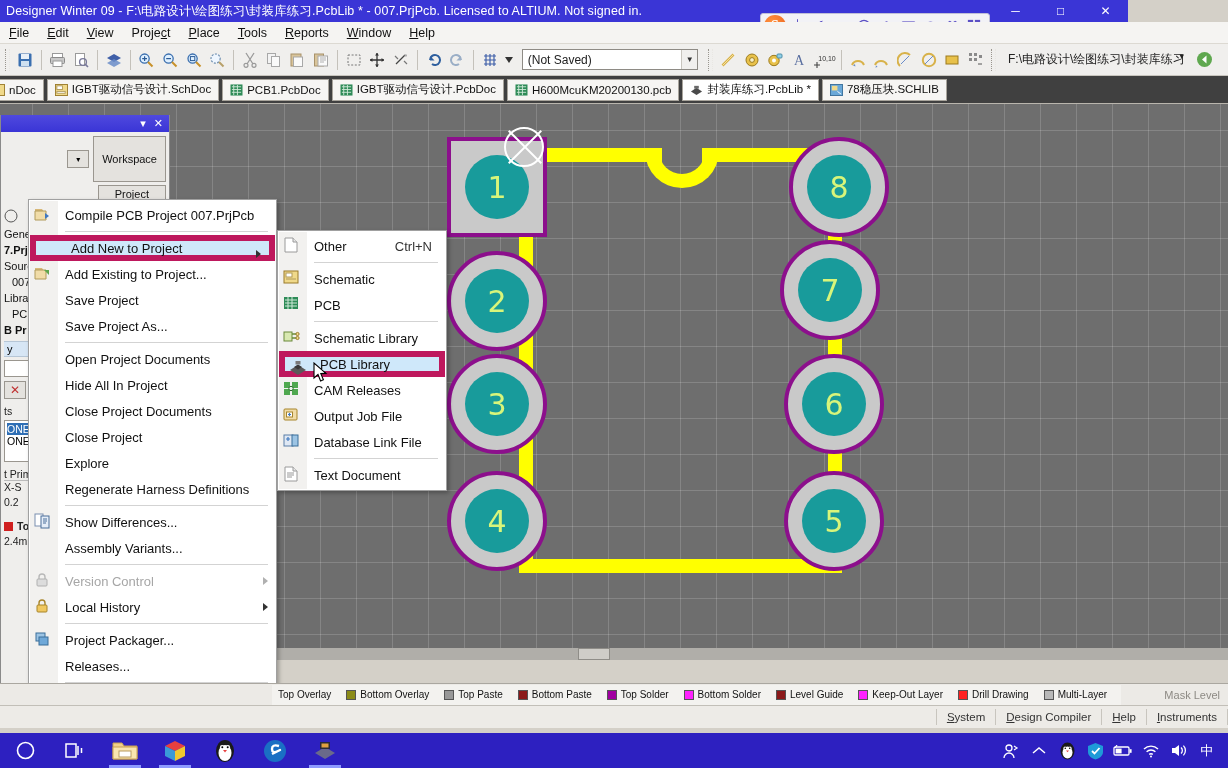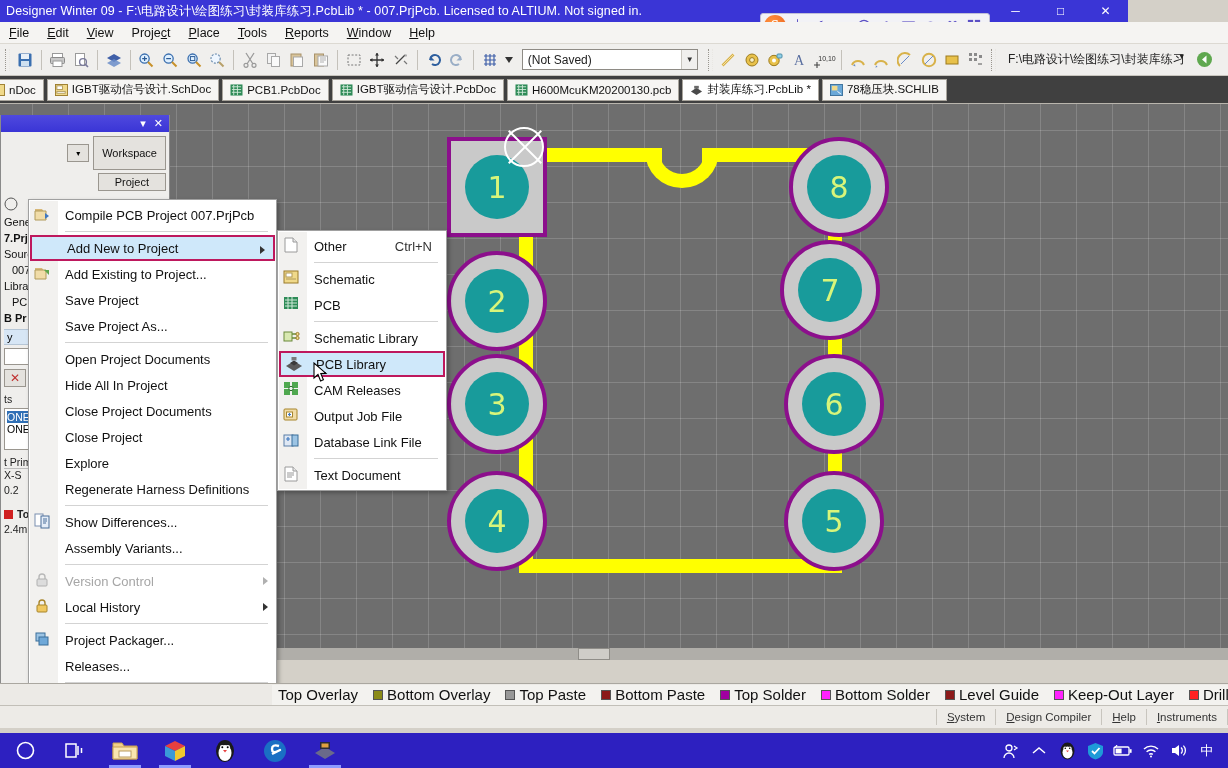--- a/index.html
+++ b/index.html
@@ -133,21 +133,21 @@
     font-size:11px; overflow:hidden;
   }
   .lp-title {
     height:17px; background:linear-gradient(#4f49de,#3a35d6); color:#fff;
     display:flex; align-items:center; justify-content:flex-end; gap:8px; padding-right:6px;
     font-size:11px;
   }
   .lp-body { padding:4px 3px; }
   .lp-row { display:flex; align-items:center; gap:4px; margin-bottom:3px; white-space:nowrap; }
   .lp-btn {
-    border:1px solid #9a968f; background:#e4e2de; padding:10px 8px; font-size:11px; color:#111;
+    border:1px solid #9a968f; background:#e4e2de; padding:16px 8px; font-size:11px; color:#111;
   }
   .lp-drop { border:1px solid #9a968f; background:#e4e2de; width:22px; height:18px;
              display:flex;align-items:center;justify-content:center;font-size:8px;}
   .lp-tree { font-size:11px; color:#111; line-height:16px; white-space:nowrap; }
   .lp-tree .b { font-weight:bold; }
   .lp-sel { background:#2f6fb5; color:#fff; }
   .lp-sec {
     background:#d7e6f5; border-top:1px solid #b6c6d6; border-bottom:1px solid #b6c6d6;
     font-size:11px; padding:1px 3px; margin-top:3px;
   }
@@ -160,41 +160,41 @@
     box-shadow:2px 2px 4px rgba(0,0,0,0.28); font-size:13px; color:#111;
     padding:2px 0;
   }
   .ctxmenu .gutter {
     position:absolute; left:1px; top:1px; bottom:1px; width:28px; background:#f2f1ef;
   }
   .cmi {
     position:relative; height:26px; display:flex; align-items:center;
     padding-left:36px; padding-right:14px; white-space:nowrap;
   }
-  .cmi.sel { background:#cfe8fa; border:2px solid #be185d; height:26px; }
+  .cmi.sel { background:#cfe8fa; border:6px solid #be185d; height:26px; }
   .cmi.dis { color:#a6a6a6; }
   .cmi .ci {
     position:absolute; left:5px; top:4px; width:18px; height:18px;
   }
   .cmi .sub {
     position:absolute; right:8px; top:9px; width:0;height:0;
     border-left:5px solid #333; border-top:4px solid transparent; border-bottom:4px solid transparent;
   }
   .cmi .shc { margin-left:auto; padding-left:30px; color:#333; }
   .csep { height:1px; background:#d3d3d3; margin:3px 8px 3px 36px; }
 
   
   .layerbar {
     position:absolute; left:0; top:683px; width:1228px; height:22px;
     background:#eceae6; border-top:1px solid #aaa7a0;
     display:flex; align-items:center; overflow:hidden;
   }
   .ltab {
     position:relative; height:20px; display:flex; align-items:center; gap:4px;
-    padding:0 8px 0 6px; font-size:15px; color:#111; white-space:nowrap;
+    padding:0 8px 0 6px; font-size:10px; color:#111; white-space:nowrap;
     background:#f3f2ef;
     border-right:1px solid #9a968f;
     transform:skewX(0deg);
   }
   .ltab .sw { width:10px; height:10px; border:1px solid #555; display:block; }
   .ltab:after {
     content:""; position:absolute; right:-6px; top:0; width:6px; height:20px;
     background:#f3f2ef;
   }
   .masklevel { margin-left:auto; padding-right:8px; color:#8d8a84; font-size:11px; }

